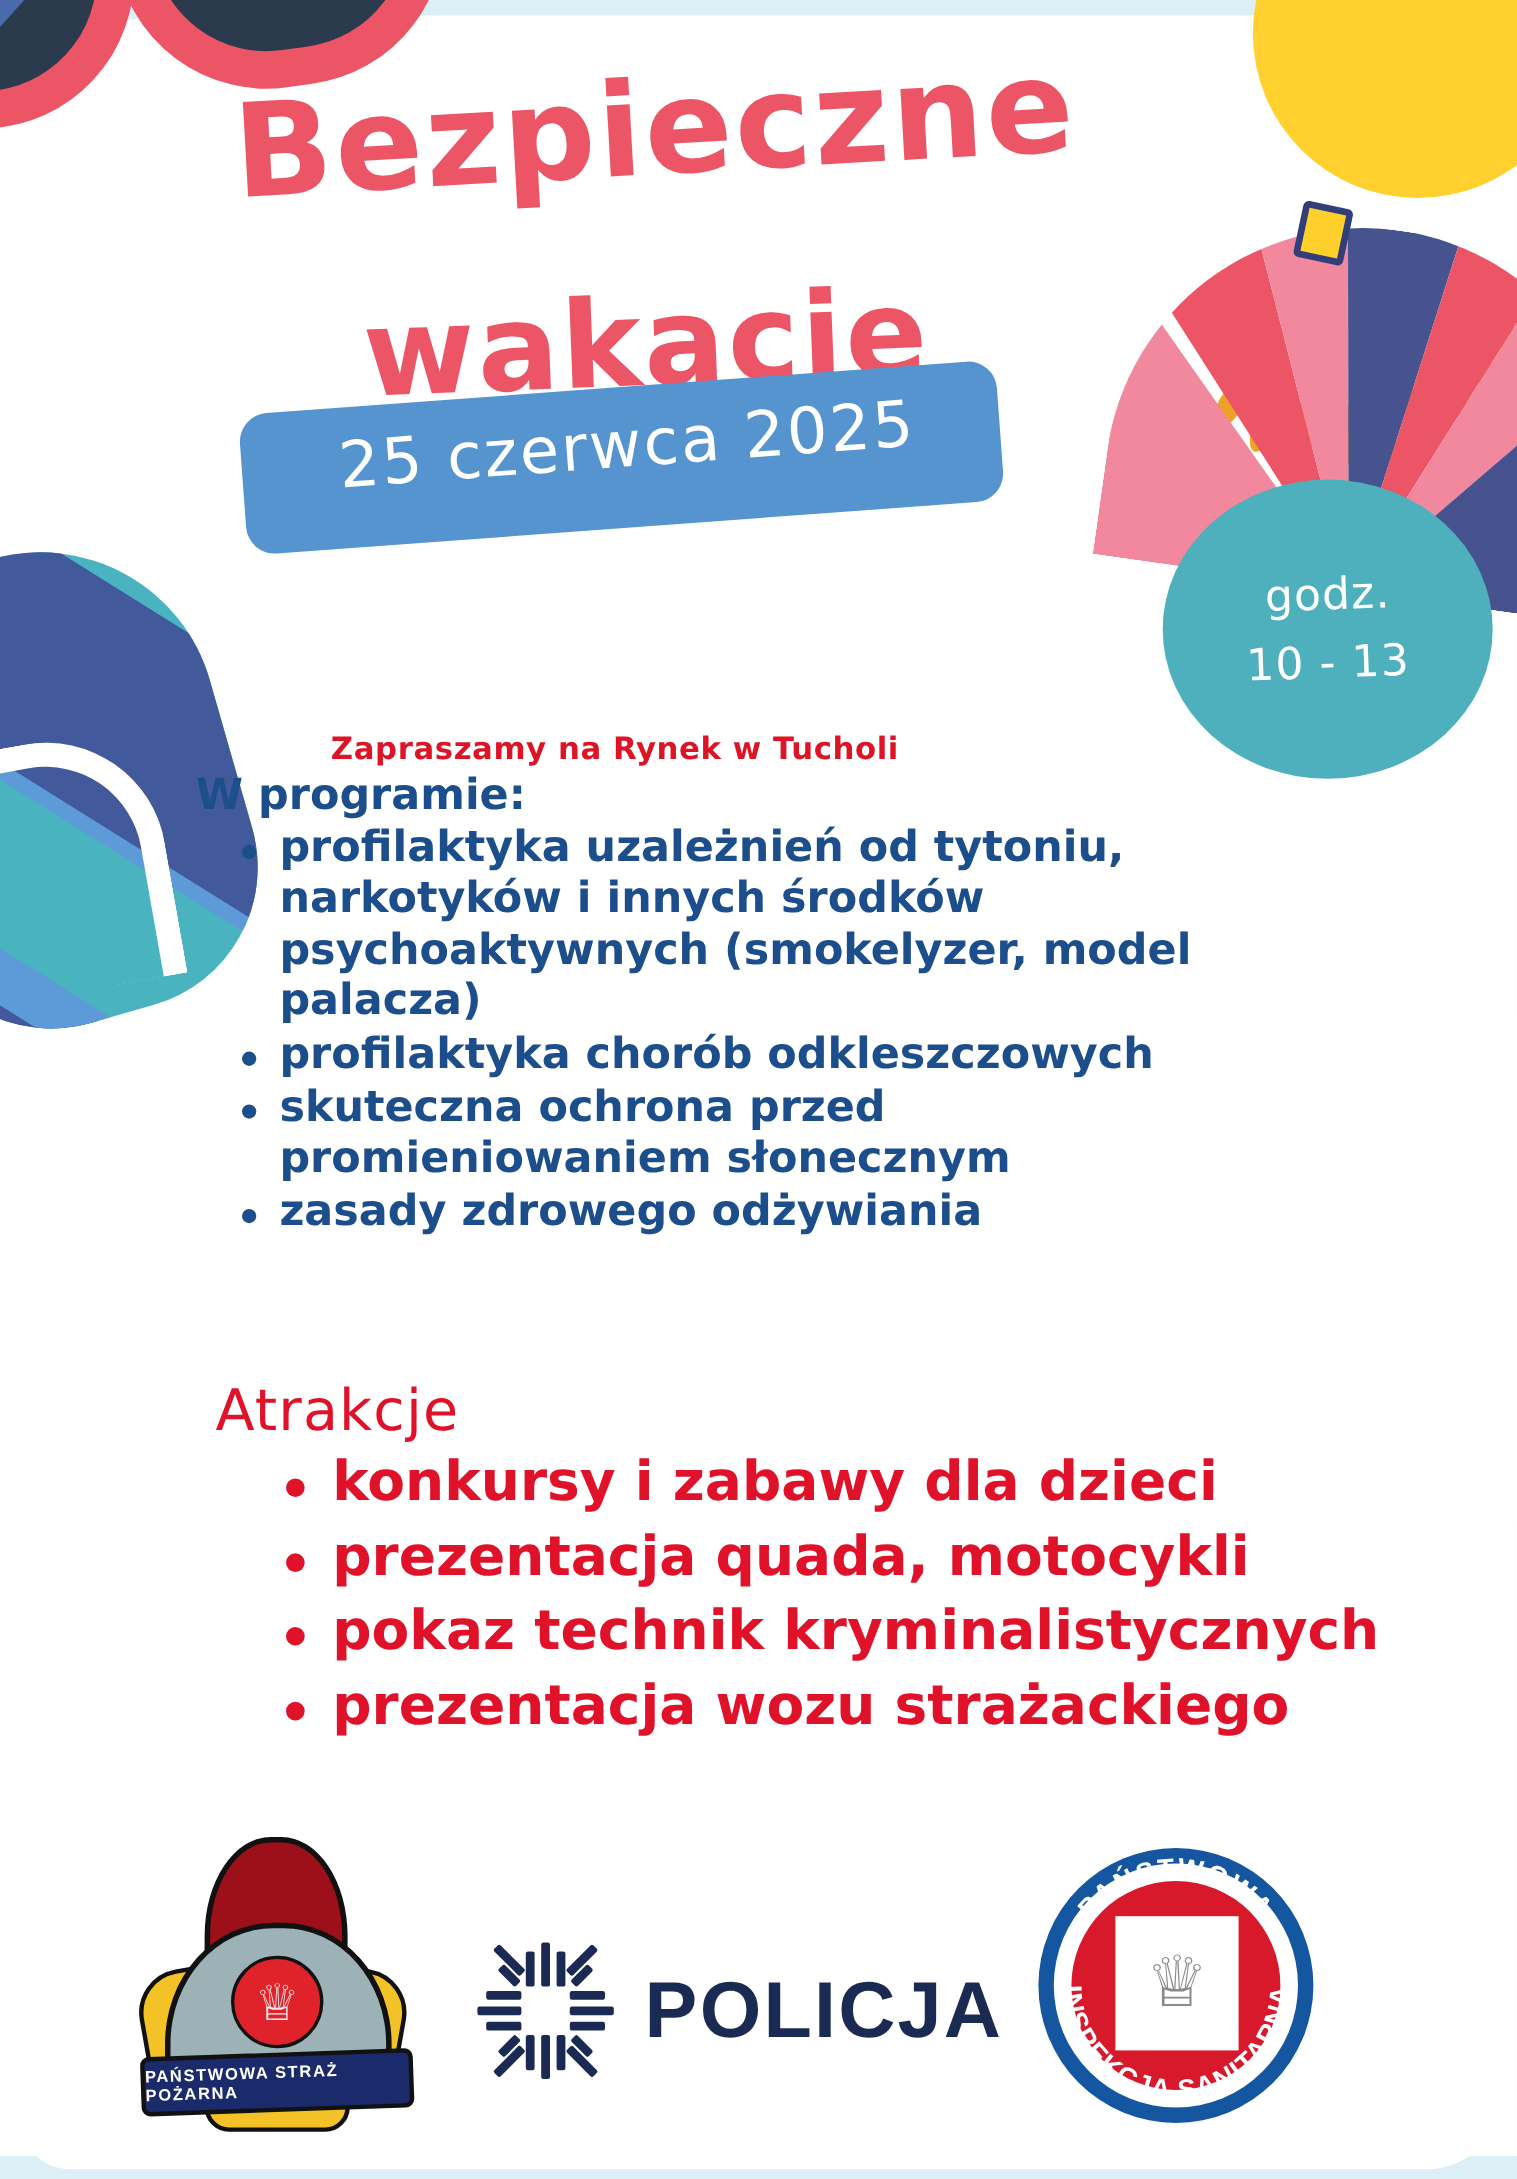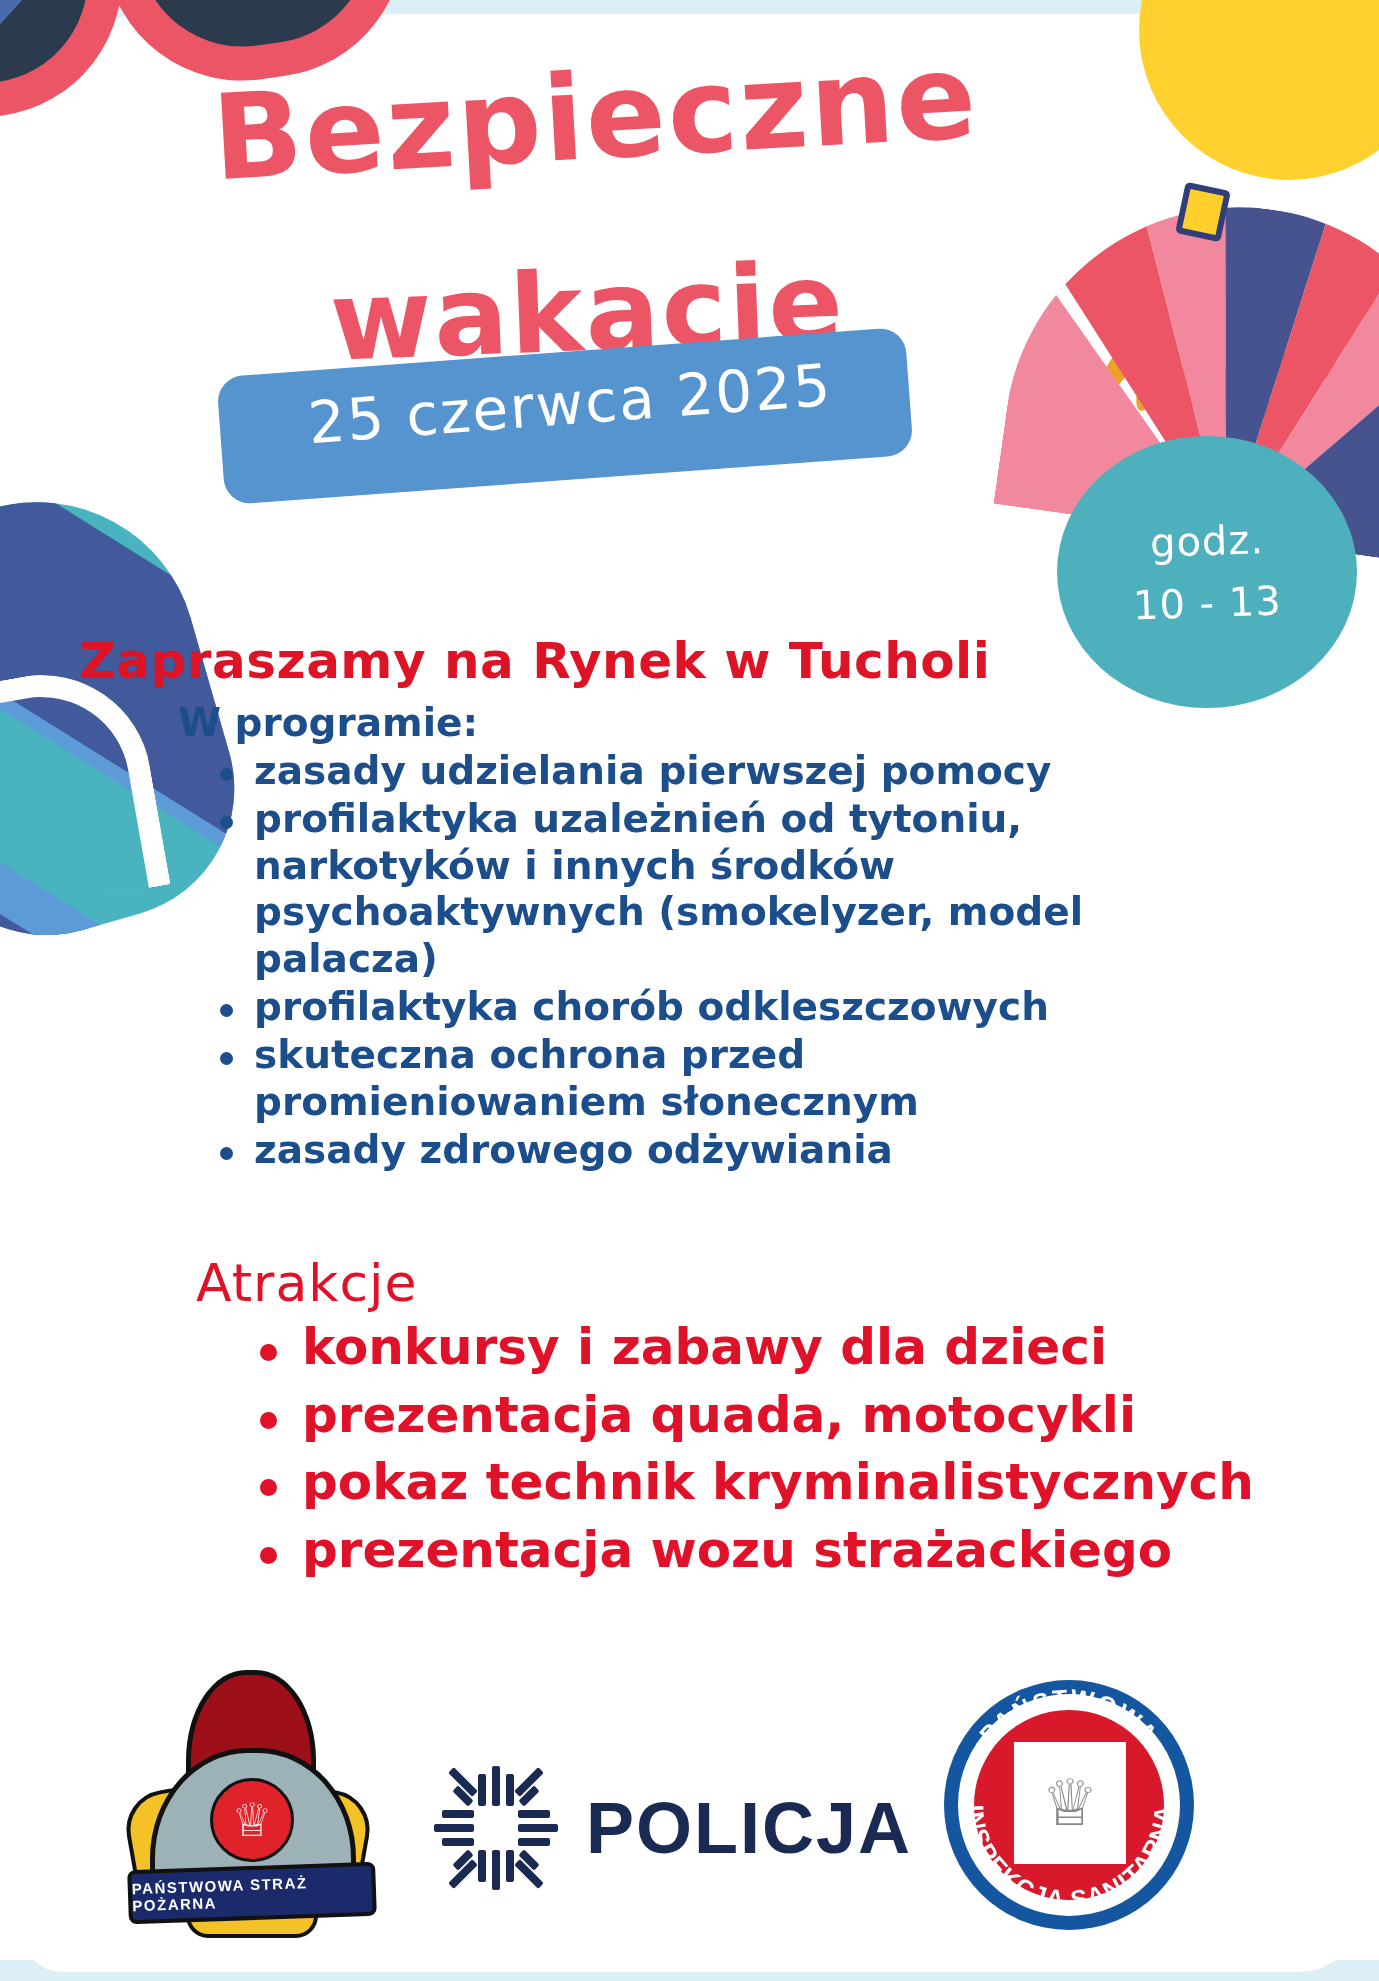--- a/index.html
+++ b/index.html
@@ -123,22 +123,22 @@
     width:690px;height:128px;background:#5694cf;
     border-radius:26px;transform:rotate(-4.2deg);z-index:5;
   }
   #date-text{
     position:absolute;left:250px;top:370px;width:640px;
     color:#ffffff;font-size:58px;letter-spacing:2px;
     transform:rotate(-4.2deg);z-index:8;text-align:center;
   }
 
   #subtitle{
-    position:absolute;left:0;top:632px;width:1070px;text-align:center;
-    color:#dc1426;font-size:50px;font-weight:bold;letter-spacing:.5px;
+    position:absolute;left:0;top:664px;width:1070px;text-align:center;
+    color:#dc1426;font-size:28px;font-weight:bold;letter-spacing:.5px;padding-left:24px;
   }
 
   #program-head{
     position:absolute;left:178px;top:700px;
     color:#1c4e8c;font-size:39px;font-weight:bold;
   }
   #program-list{
     position:absolute;left:212px;top:748px;width:920px;
     margin:0;padding:0;list-style:none;
     color:#1c4e8c;font-size:39px;font-weight:bold;line-height:1.19;
@@ -303,21 +303,20 @@
     <div class="title-1">Bezpieczne</div>
     <div class="title-2">wakacje</div>
 
     <div id="date-banner"></div>
     <div id="date-text">25 czerwca 2025</div>
 
     <div id="subtitle">Zapraszamy na Rynek w Tucholi</div>
 
     <div id="program-head">W programie:</div>
     <ul id="program-list">
-      <li>zasady udzielania pierwszej pomocy</li>
       <li>profilaktyka uzależnień od tytoniu, narkotyków i innych środków psychoaktywnych (smokelyzer, model palacza)</li>
       <li>profilaktyka chorób odkleszczowych</li>
       <li>skuteczna ochrona przed promieniowaniem słonecznym</li>
       <li>zasady zdrowego odżywiania</li>
     </ul>
 
     <div id="attractions-head">Atrakcje</div>
     <ul id="attractions-list">
       <li>konkursy i zabawy dla dzieci</li>
       <li>prezentacja quada, motocykli</li>

